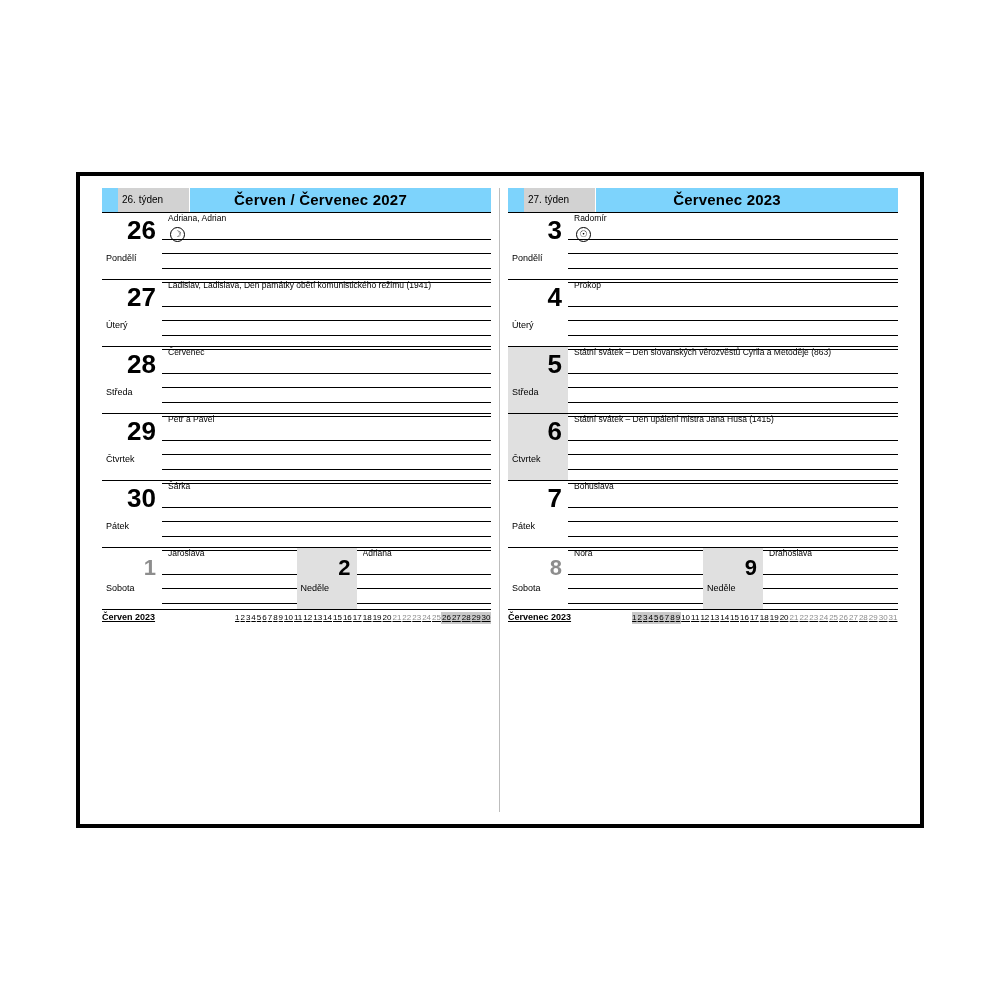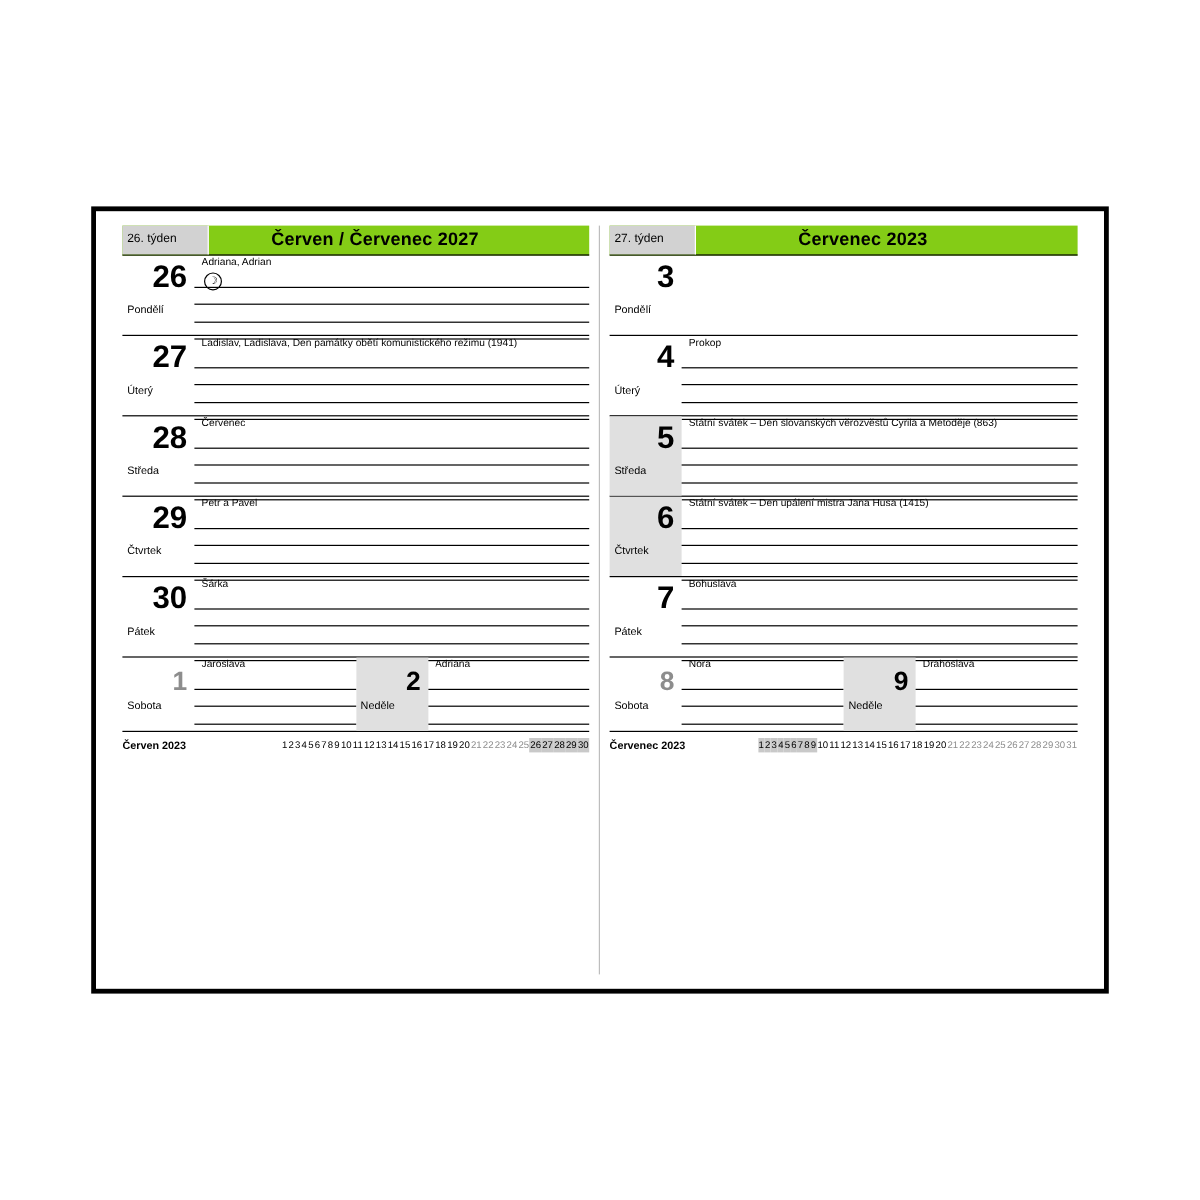--- a/index.html
+++ b/index.html
@@ -20,22 +20,23 @@
     display:flex;
   }
   .page{
     position:relative;width:50%;box-sizing:border-box;
     padding:0 8px;
   }
   .page.left{border-right:1px solid #bdbdbd;}
 
   
   .hdr{
-    display:flex;align-items:center;background:#84cc16;height:24px;
+    display:flex;align-items:center;background:#7dd3fc;height:24px;
     border-bottom:1px solid #000;
+    padding-left:16px;
   }
   .hdr .week{
     font-size:10px;padding-left:4px;width:72px;flex:0 0 72px;
     background:#d2d2d2;height:24px;line-height:24px;box-sizing:border-box;
     border-right:1px solid #ffffff;
   }
   .hdr .title{
     flex:1;text-align:center;font-weight:bold;font-size:15px;line-height:24px;
     letter-spacing:.2px;padding-right:40px;
   }
@@ -75,21 +76,21 @@
   
   .weekend{
     display:flex;height:62px;box-sizing:border-box;border-bottom:1px solid #000;
   }
   .half{display:flex;flex:1;}
   .weekend .daynum .n{font-size:22px;top:6px;}
   .gray-num .n{color:#8d8d8d;}
 
   
   .foot{
-    display:flex;align-items:center;height:18px;font-size:9px;padding-top:2px;
+    display:flex;align-items:flex-start;height:18px;font-size:9px;padding-top:2px;text-decoration:underline;
   }
   .foot .fm{font-weight:bold;font-size:9px;flex:0 0 auto;padding-right:6px;white-space:nowrap;}
   .foot .days{display:flex;flex:1;justify-content:flex-end;}
   .foot .days span{
     font-size:8px;line-height:12px;padding:0 .5px;white-space:nowrap;
   }
   .foot .days span.hl{background:#c9c9c9;}
   .foot .days span.dim{color:#8d8d8d;}
 </style>
 </head>
@@ -252,20 +253,30 @@
       <div class="page right">
         <div class="hdr">
           <div class="week">27. týden</div>
           <div class="title">Červenec 2023</div>
         </div>
         <div id="right-days">
             <div class="day">
               <div class="daynum">
                 <div class="n">3</div>
                 <div class="dn">Pondělí</div>
+              </div>
+              <div class="content">
+                <div class="nameday">Radomír</div>
+                <div class="moon">☉</div>
+                <div class="lines">
+                  <i></i>
+                  <i></i>
+                  <i></i>
+                  <i></i>
+                </div>
               </div>
             </div>
             <div class="day">
               <div class="daynum">
                 <div class="n">4</div>
                 <div class="dn">Úterý</div>
               </div>
               <div class="content">
                 <div class="nameday">Prokop</div>
                 <div class="lines">

